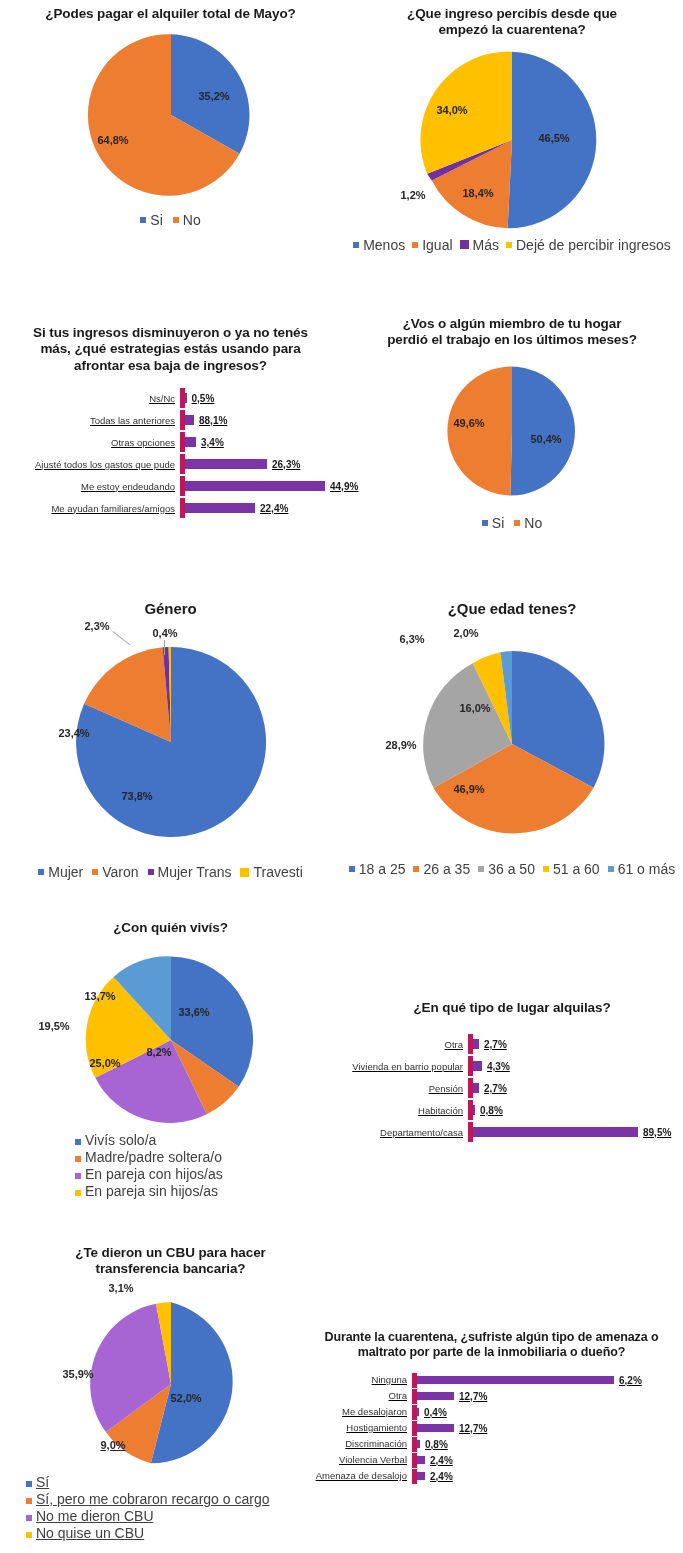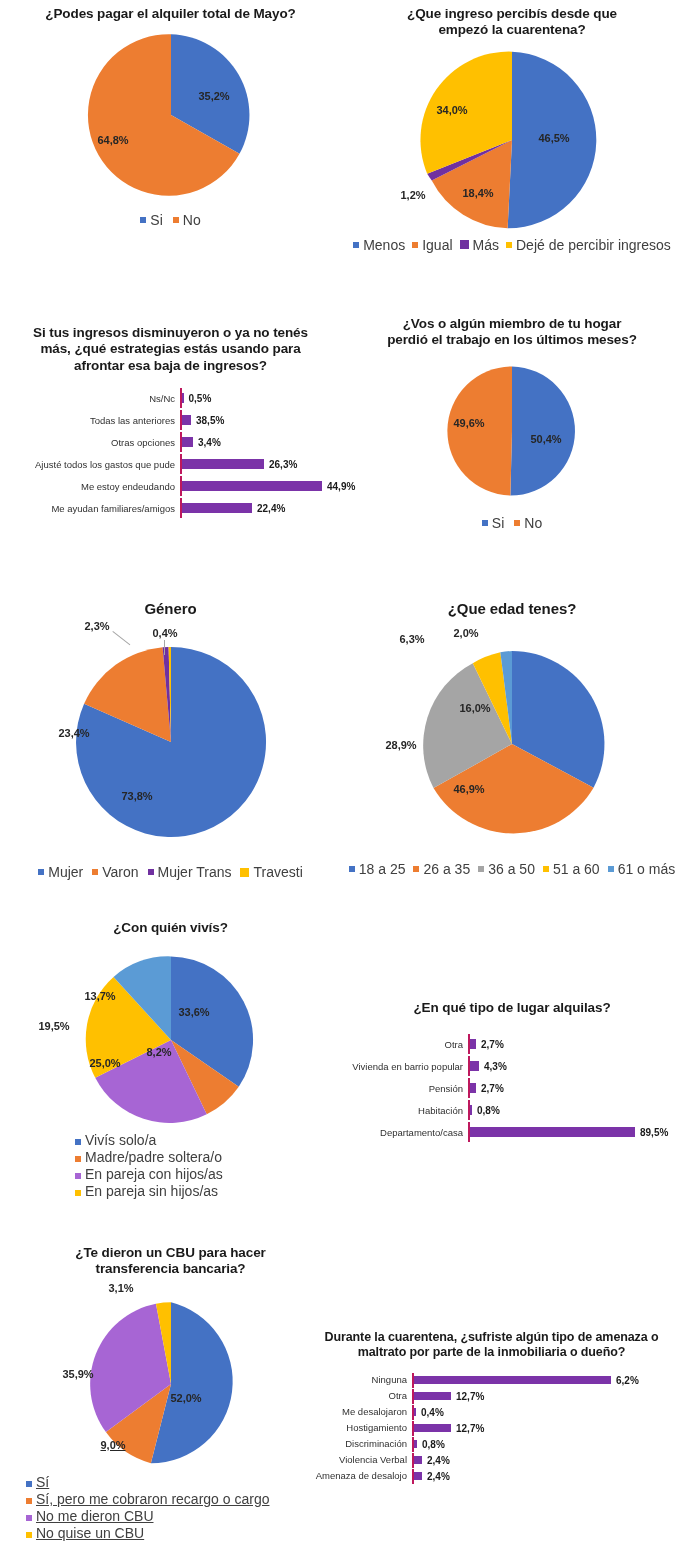--- a/index.html
+++ b/index.html
@@ -63,21 +63,21 @@
   .lg-item { display: inline-flex; align-items: center; white-space: nowrap; }
   .swatch {
     width: 6px; height: 6px;
     display: inline-block;
     margin-right: 4px;
     flex: 0 0 auto;
   }
   .swatch.big { width: 9px; height: 9px; }
 
   
-  .bars { position: relative; }
+  .bars { position: relative; text-decoration: underline; }
   .bar-row {
     display: flex;
     align-items: center;
     height: 20px;
     margin-bottom: 2px;
   }
   .bar-cat {
     text-align: right;
     font-size: 9.5px;
     color: #303030;
@@ -85,21 +85,21 @@
     flex: 0 0 auto;
     white-space: nowrap;
     line-height: 1;
   }
   .bar-track {
     position: relative;
     flex: 1 1 auto;
     height: 100%;
     display: flex;
     align-items: center;
-    border-left: 2px solid #be185d;
+    border-left: 5px solid #be185d;
   }
   .bar-fill {
     height: 10px;
     background: #7B33A8;
     min-width: 1.5px;
   }
   .bar-val {
     font-size: 10px;
     font-weight: bold;
     color: #1a1a1a;
@@ -175,21 +175,21 @@
         <div class="bar-cat" style="width:180px;">Ns/Nc</div>
         <div class="bar-track">
             <div class="bar-fill" style="width:1.5px"></div>
             <span class="bar-val">0,5%</span>
           </div>
       </div>
       <div class="bar-row">
         <div class="bar-cat" style="width:180px;">Todas las anteriores</div>
         <div class="bar-track">
             <div class="bar-fill" style="width:9px"></div>
-            <span class="bar-val">38,5%</span>
+            <span class="bar-val">88,1%</span>
           </div>
       </div>
       <div class="bar-row">
         <div class="bar-cat" style="width:180px;">Otras opciones</div>
         <div class="bar-track">
             <div class="bar-fill" style="width:11px"></div>
             <span class="bar-val">3,4%</span>
           </div>
       </div>
       <div class="bar-row">

